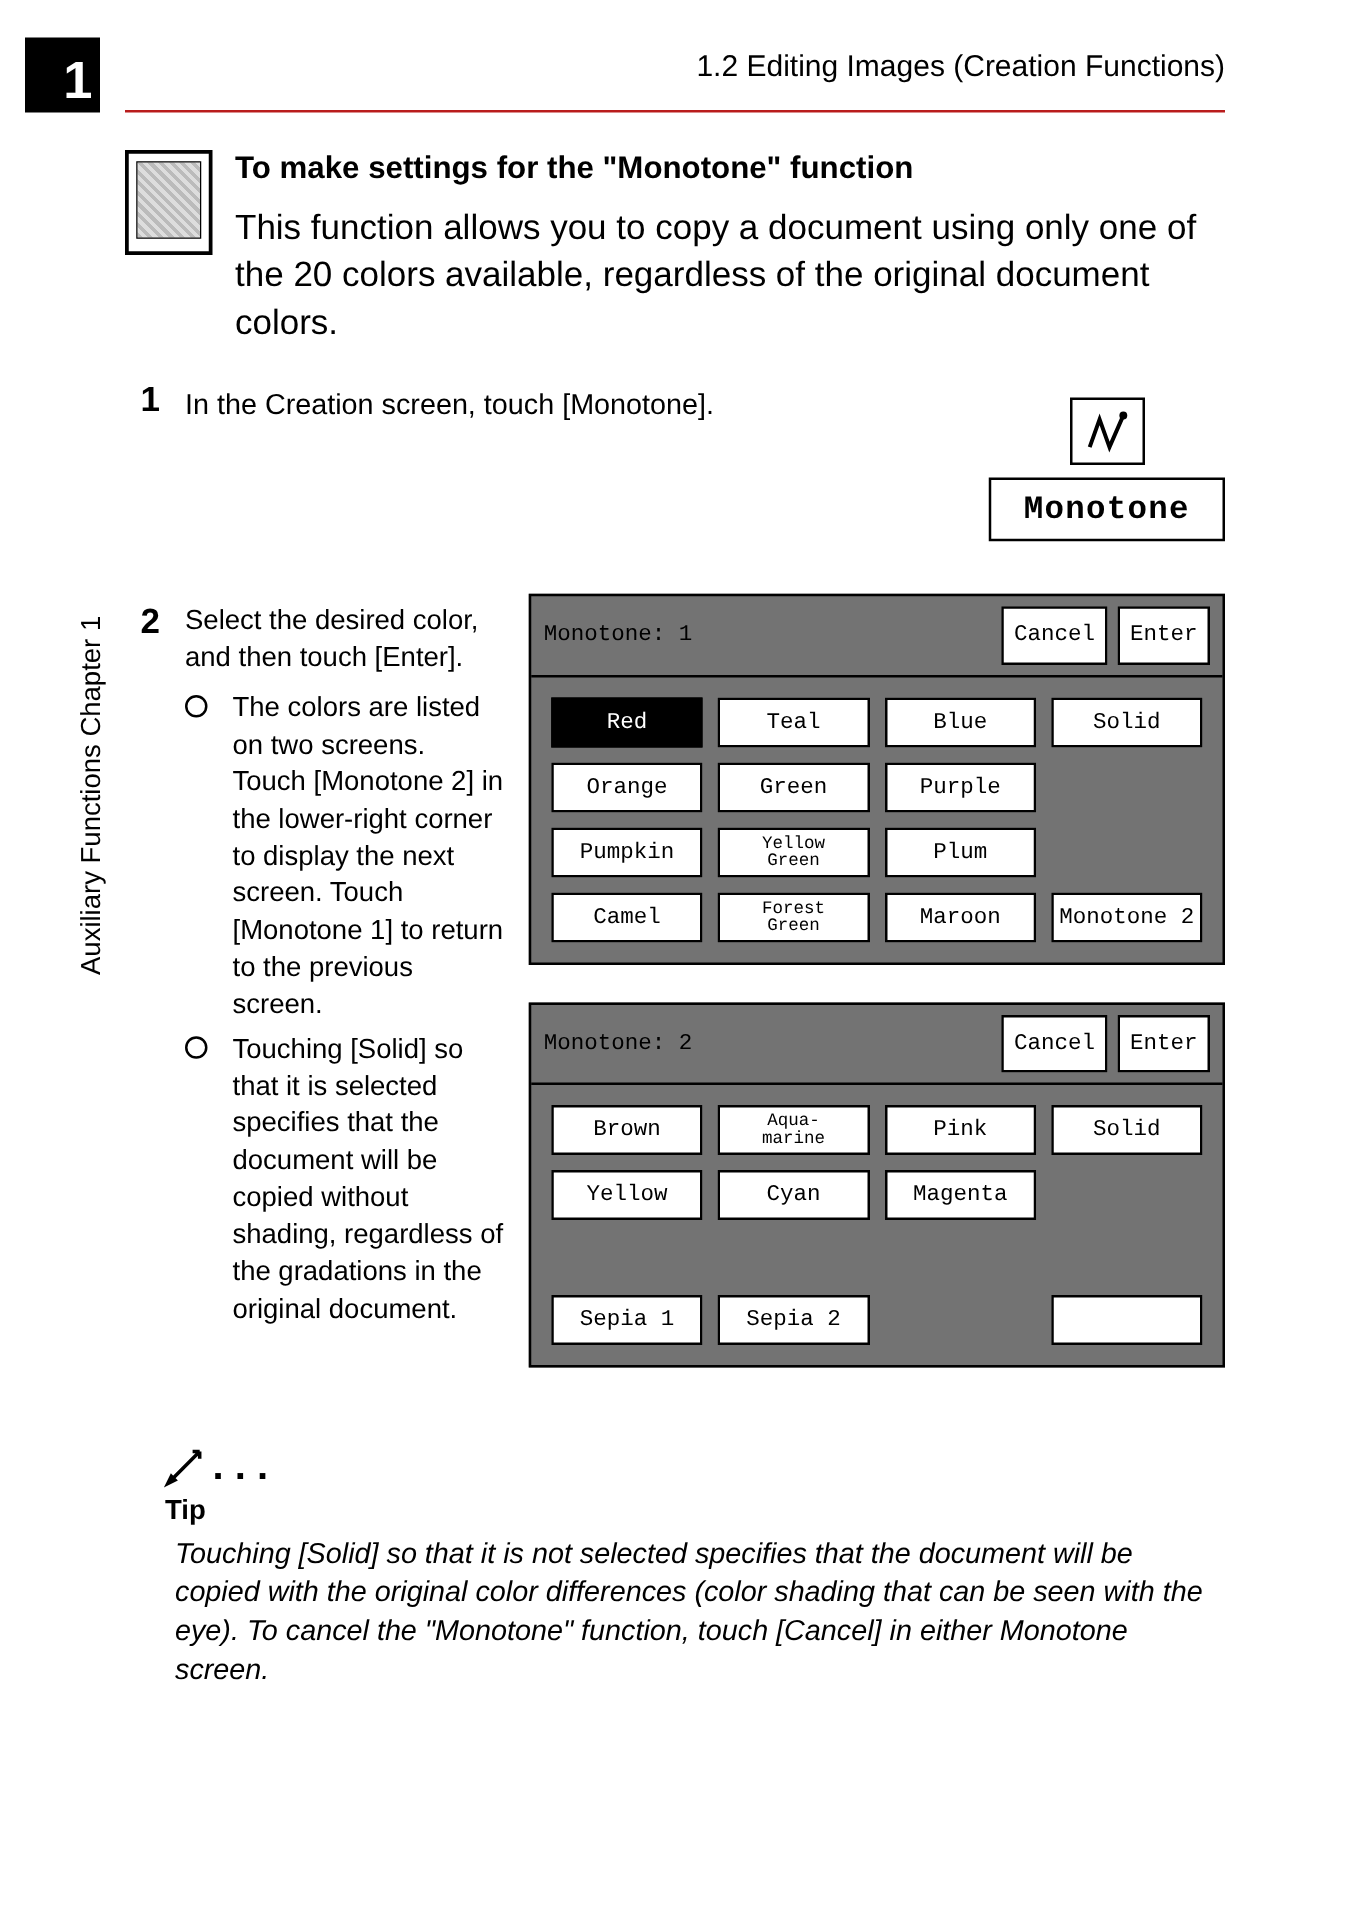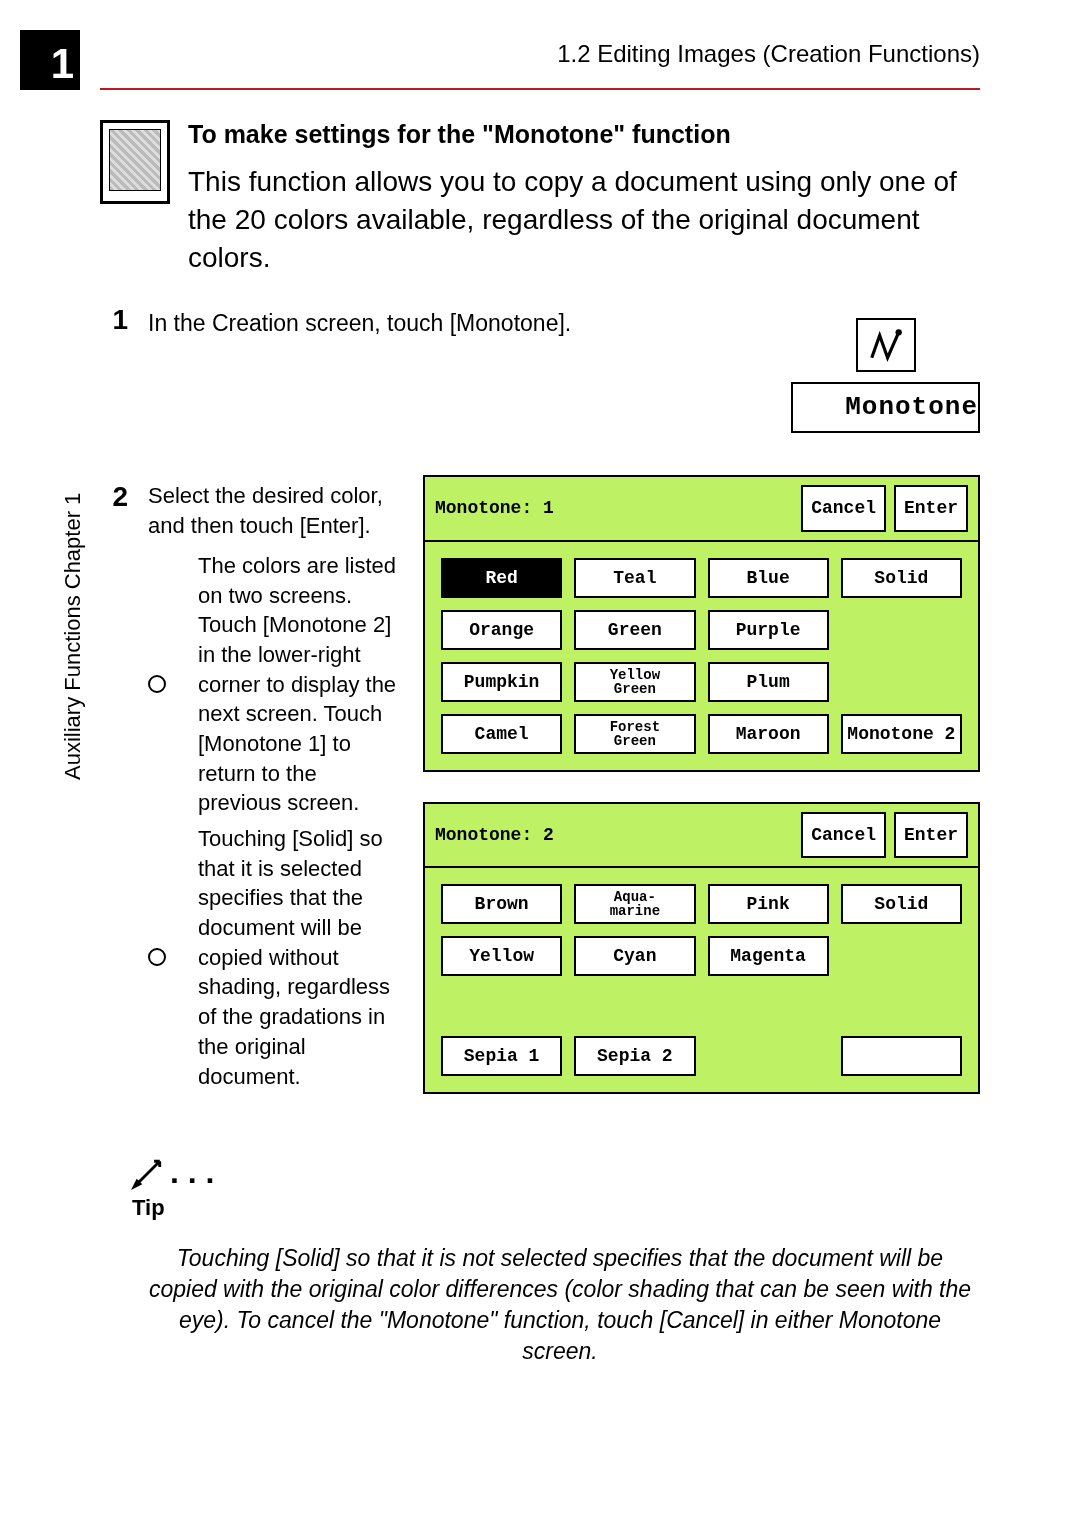--- a/index.html
+++ b/index.html
@@ -91,21 +91,21 @@
     float: right;
     margin: 10px 0 20px 20px;
     text-align: center;
   }
   .mini-button {
     width: 185px;
     border: 2px solid #000;
     font-family: "Courier New", monospace;
     font-weight: bold;
     font-size: 26px;
-    text-align: right;
+    text-align: center;
     padding: 6px 0;
     background: #fff;
     margin-top: 10px;
     letter-spacing: 1px;
   }
   .mini-icon {
     width: 56px;
     height: 50px;
     border: 2px solid #000;
     margin: 0 auto;
@@ -118,33 +118,33 @@
     display: flex;
     gap: 20px;
     align-items: flex-start;
   }
   .step2-left {
     flex: 0 0 255px;
     font-size: 22px;
     line-height: 1.35;
   }
   .bullets { margin-top: 10px; }
-  .bullet { display: flex; gap: 26px; margin-top: 6px; align-items: center;}
+  .bullet { display: flex; gap: 14px; margin-top: 6px;}
   .bullet-mark { flex: 0 0 24px; font-size: 18px;}
   .bullet-mark .circ {
     display:inline-block; width:14px;height:14px;border:2px solid #000;border-radius:50%;
     margin-top:5px;
   }
   .panels { flex: 1; margin-top: -6px; }
   .panel {
     border: 2px solid #000;
-    background: #bef264;
+    background: #737373;
     margin-bottom: 30px;
     font-family: "Courier New", monospace;
-    font-weight: bold;
+    font-weight: normal;
     font-size: 18px;
   }
   .panel-header {
     display: flex;
     justify-content: space-between;
     align-items: center;
     padding: 8px 10px;
     border-bottom: 2px solid #000;
   }
   .panel-header-right { display: flex; gap: 8px; }
@@ -184,22 +184,21 @@
     align-items: flex-end;
     gap: 6px;
   }
   .tip-icon svg { width:34px; height:34px; }
   .tip-title { font-weight: bold; font-size: 22px; margin-left: 32px; margin-top: 4px;}
   .tip-text {
     font-style: italic;
     font-size: 23px;
     line-height: 1.35;
     margin-left: 40px;
-    margin-top: 22px;
-    text-align: center;
+    margin-top: 6px;
   }
   .mono-dotted {
     border-style: solid;
   }
   .two-line { white-space: pre-line; }
 </style>
 </head>
 <body>
 
 <div class="chapter-tab">1</div>

